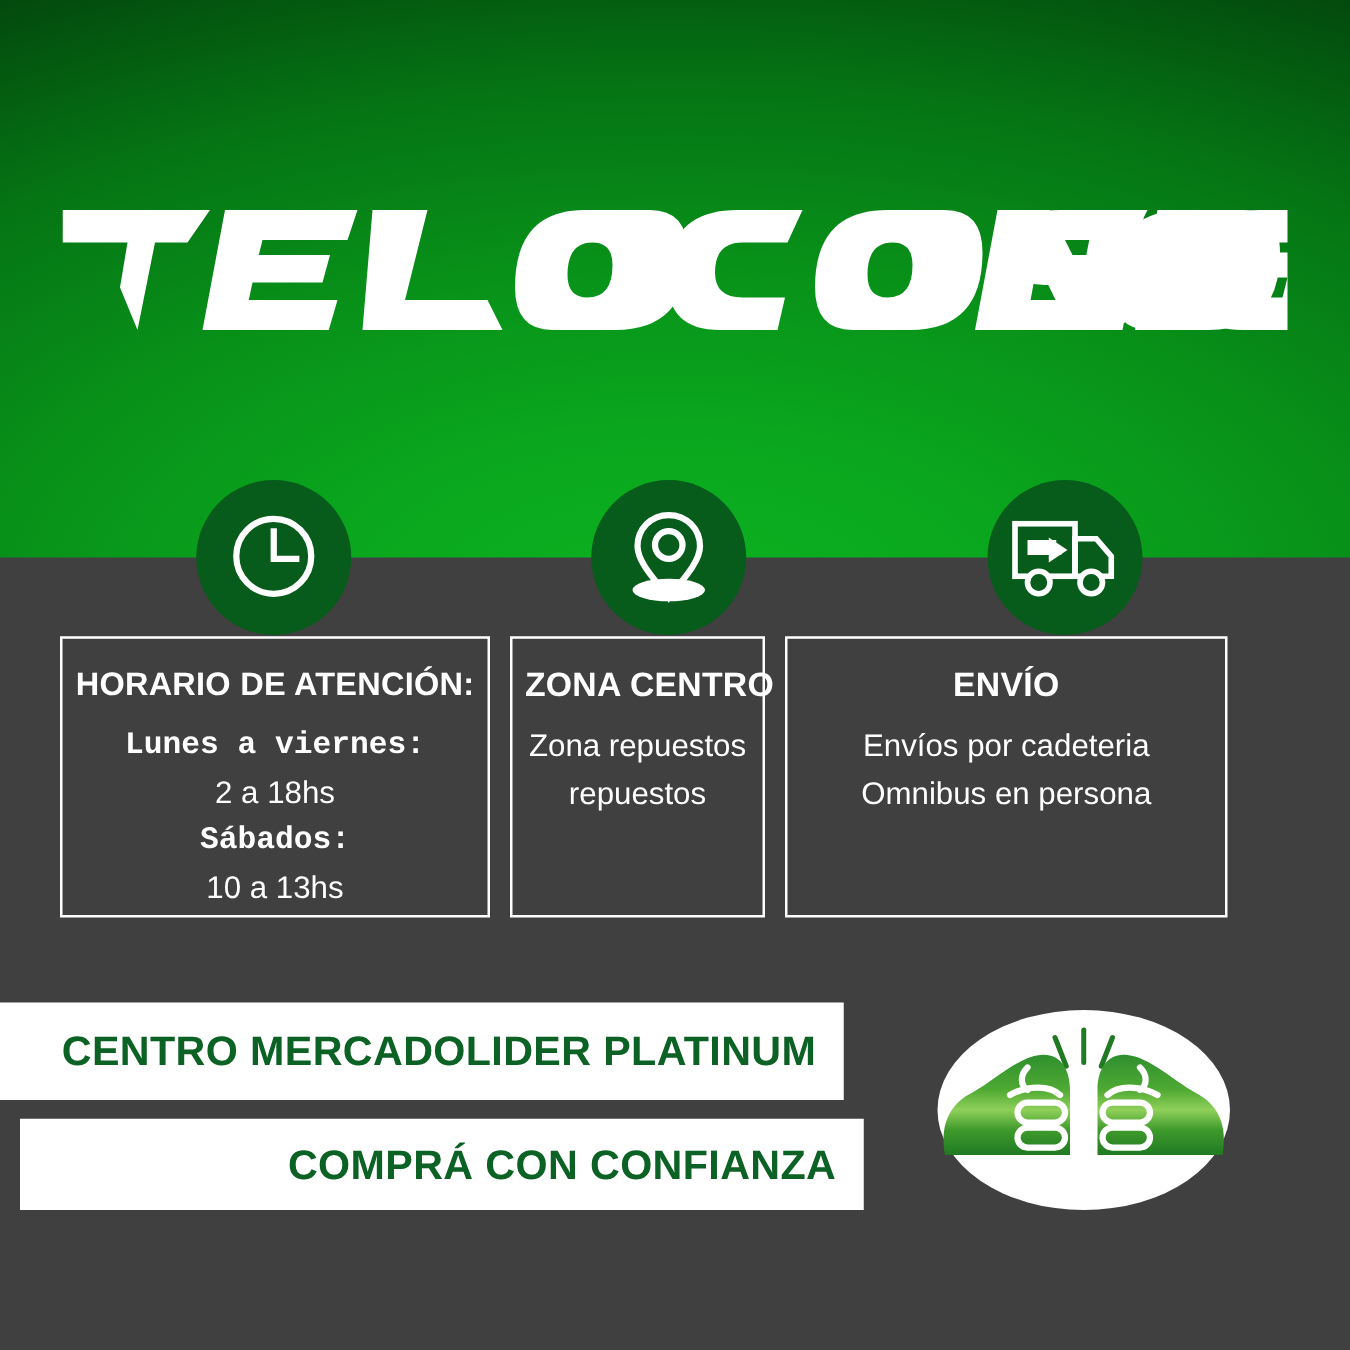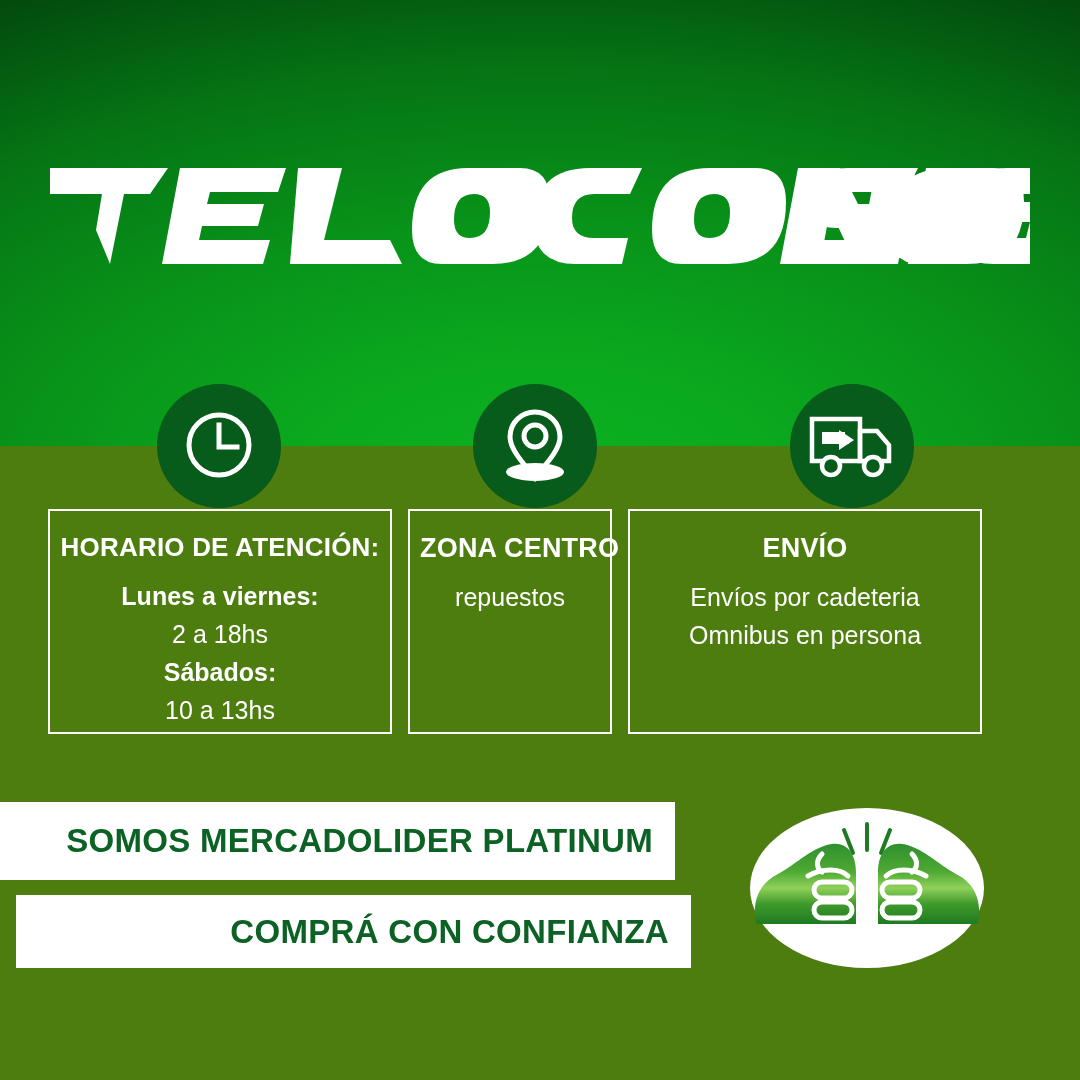--- a/index.html
+++ b/index.html
@@ -9,21 +9,21 @@
     width:1080px; height:1080px;
     font-family:"Liberation Sans", sans-serif;
     background:#04621c;
     overflow:hidden;
   }
 
   #poster {
     position:relative;
     width:1080px;
     height:1080px;
-    background:#4d7c0f;
+    background:#404040;
     overflow:hidden;
   }
 
   
   .hero {
     position:absolute;
     left:0; top:0;
     width:1080px; height:446px;
     background:
       radial-gradient(120% 145% at 50% 108%,
@@ -94,21 +94,21 @@
     margin-bottom:14px;
     white-space:nowrap;
   }
   .card.c1 .card-title { font-size:26px; }
 
   .card-line {
     font-size:25px;
     font-weight:normal;
     line-height:1.52;
   }
-  .card-line.strong { font-weight:bold; }
+  .card-line.strong { font-weight:bold;font-family:Liberation Mono, monospace; }
 
   
   .banner {
     position:absolute;
     left:0;
     width:675px;
     background:#ffffff;
     color:#0c6124;
     display:flex;
     align-items:center;
@@ -210,33 +210,34 @@
     <div class="card c1">
       <div class="card-title">HORARIO DE ATENCIÓN:</div>
       <div class="card-line strong">Lunes a viernes:</div>
       <div class="card-line">2 a 18hs</div>
       <div class="card-line strong">Sábados:</div>
       <div class="card-line">10 a 13hs</div>
     </div>
 
     <div class="card c2">
       <div class="card-title">ZONA CENTRO</div>
+      <div class="card-line">Zona repuestos</div>
       <div class="card-line">repuestos</div>
     </div>
 
     <div class="card c3">
       <div class="card-title">ENVÍO</div>
       <div class="card-line">Envíos por cadeteria</div>
       <div class="card-line">Omnibus en persona</div>
     </div>
 
   </div>
 
   <div class="banner one">
-    <span>SOMOS MERCADOLIDER PLATINUM</span>
+    <span>CENTRO MERCADOLIDER PLATINUM</span>
   </div>
   <div class="banner two">
     <span>COMPRÁ CON CONFIANZA</span>
   </div>
 
   <div class="emblem">
     <svg width="238" height="165" viewBox="0 0 238 165">
       <defs>
         <linearGradient id="handGrad" x1="0" y1="0" x2="0" y2="1">
           <stop offset="0%" stop-color="#2e8f2e"></stop>

